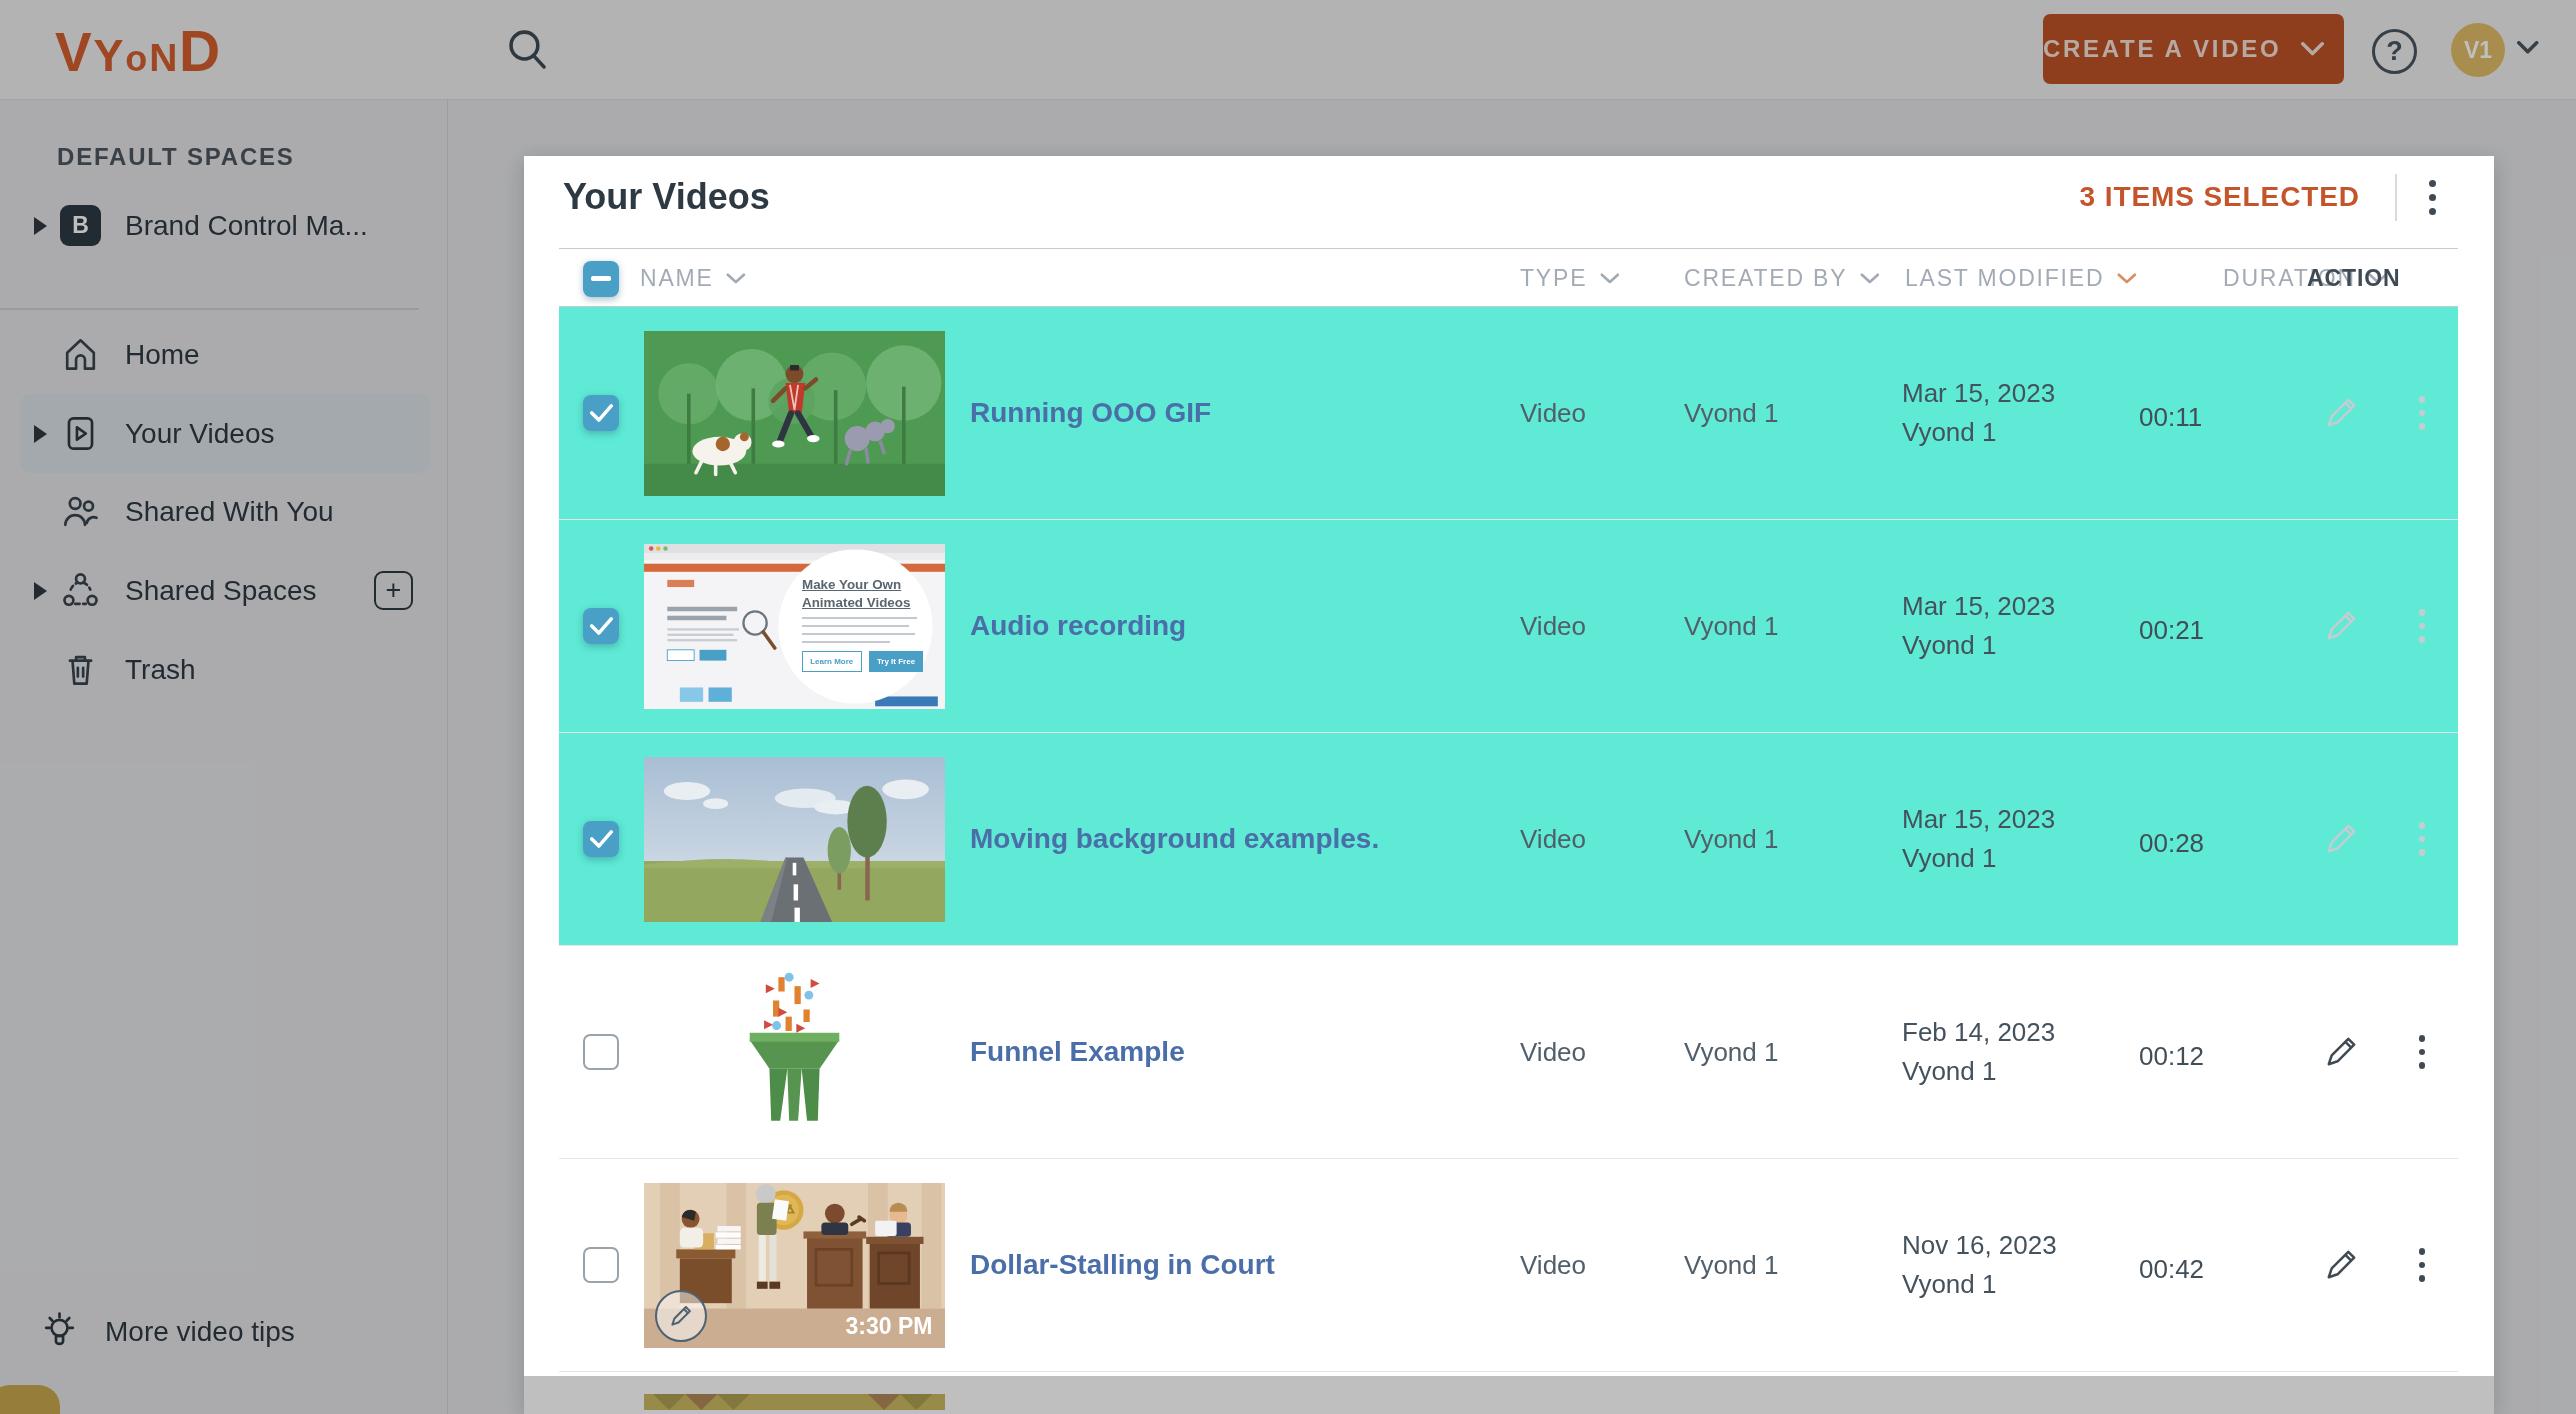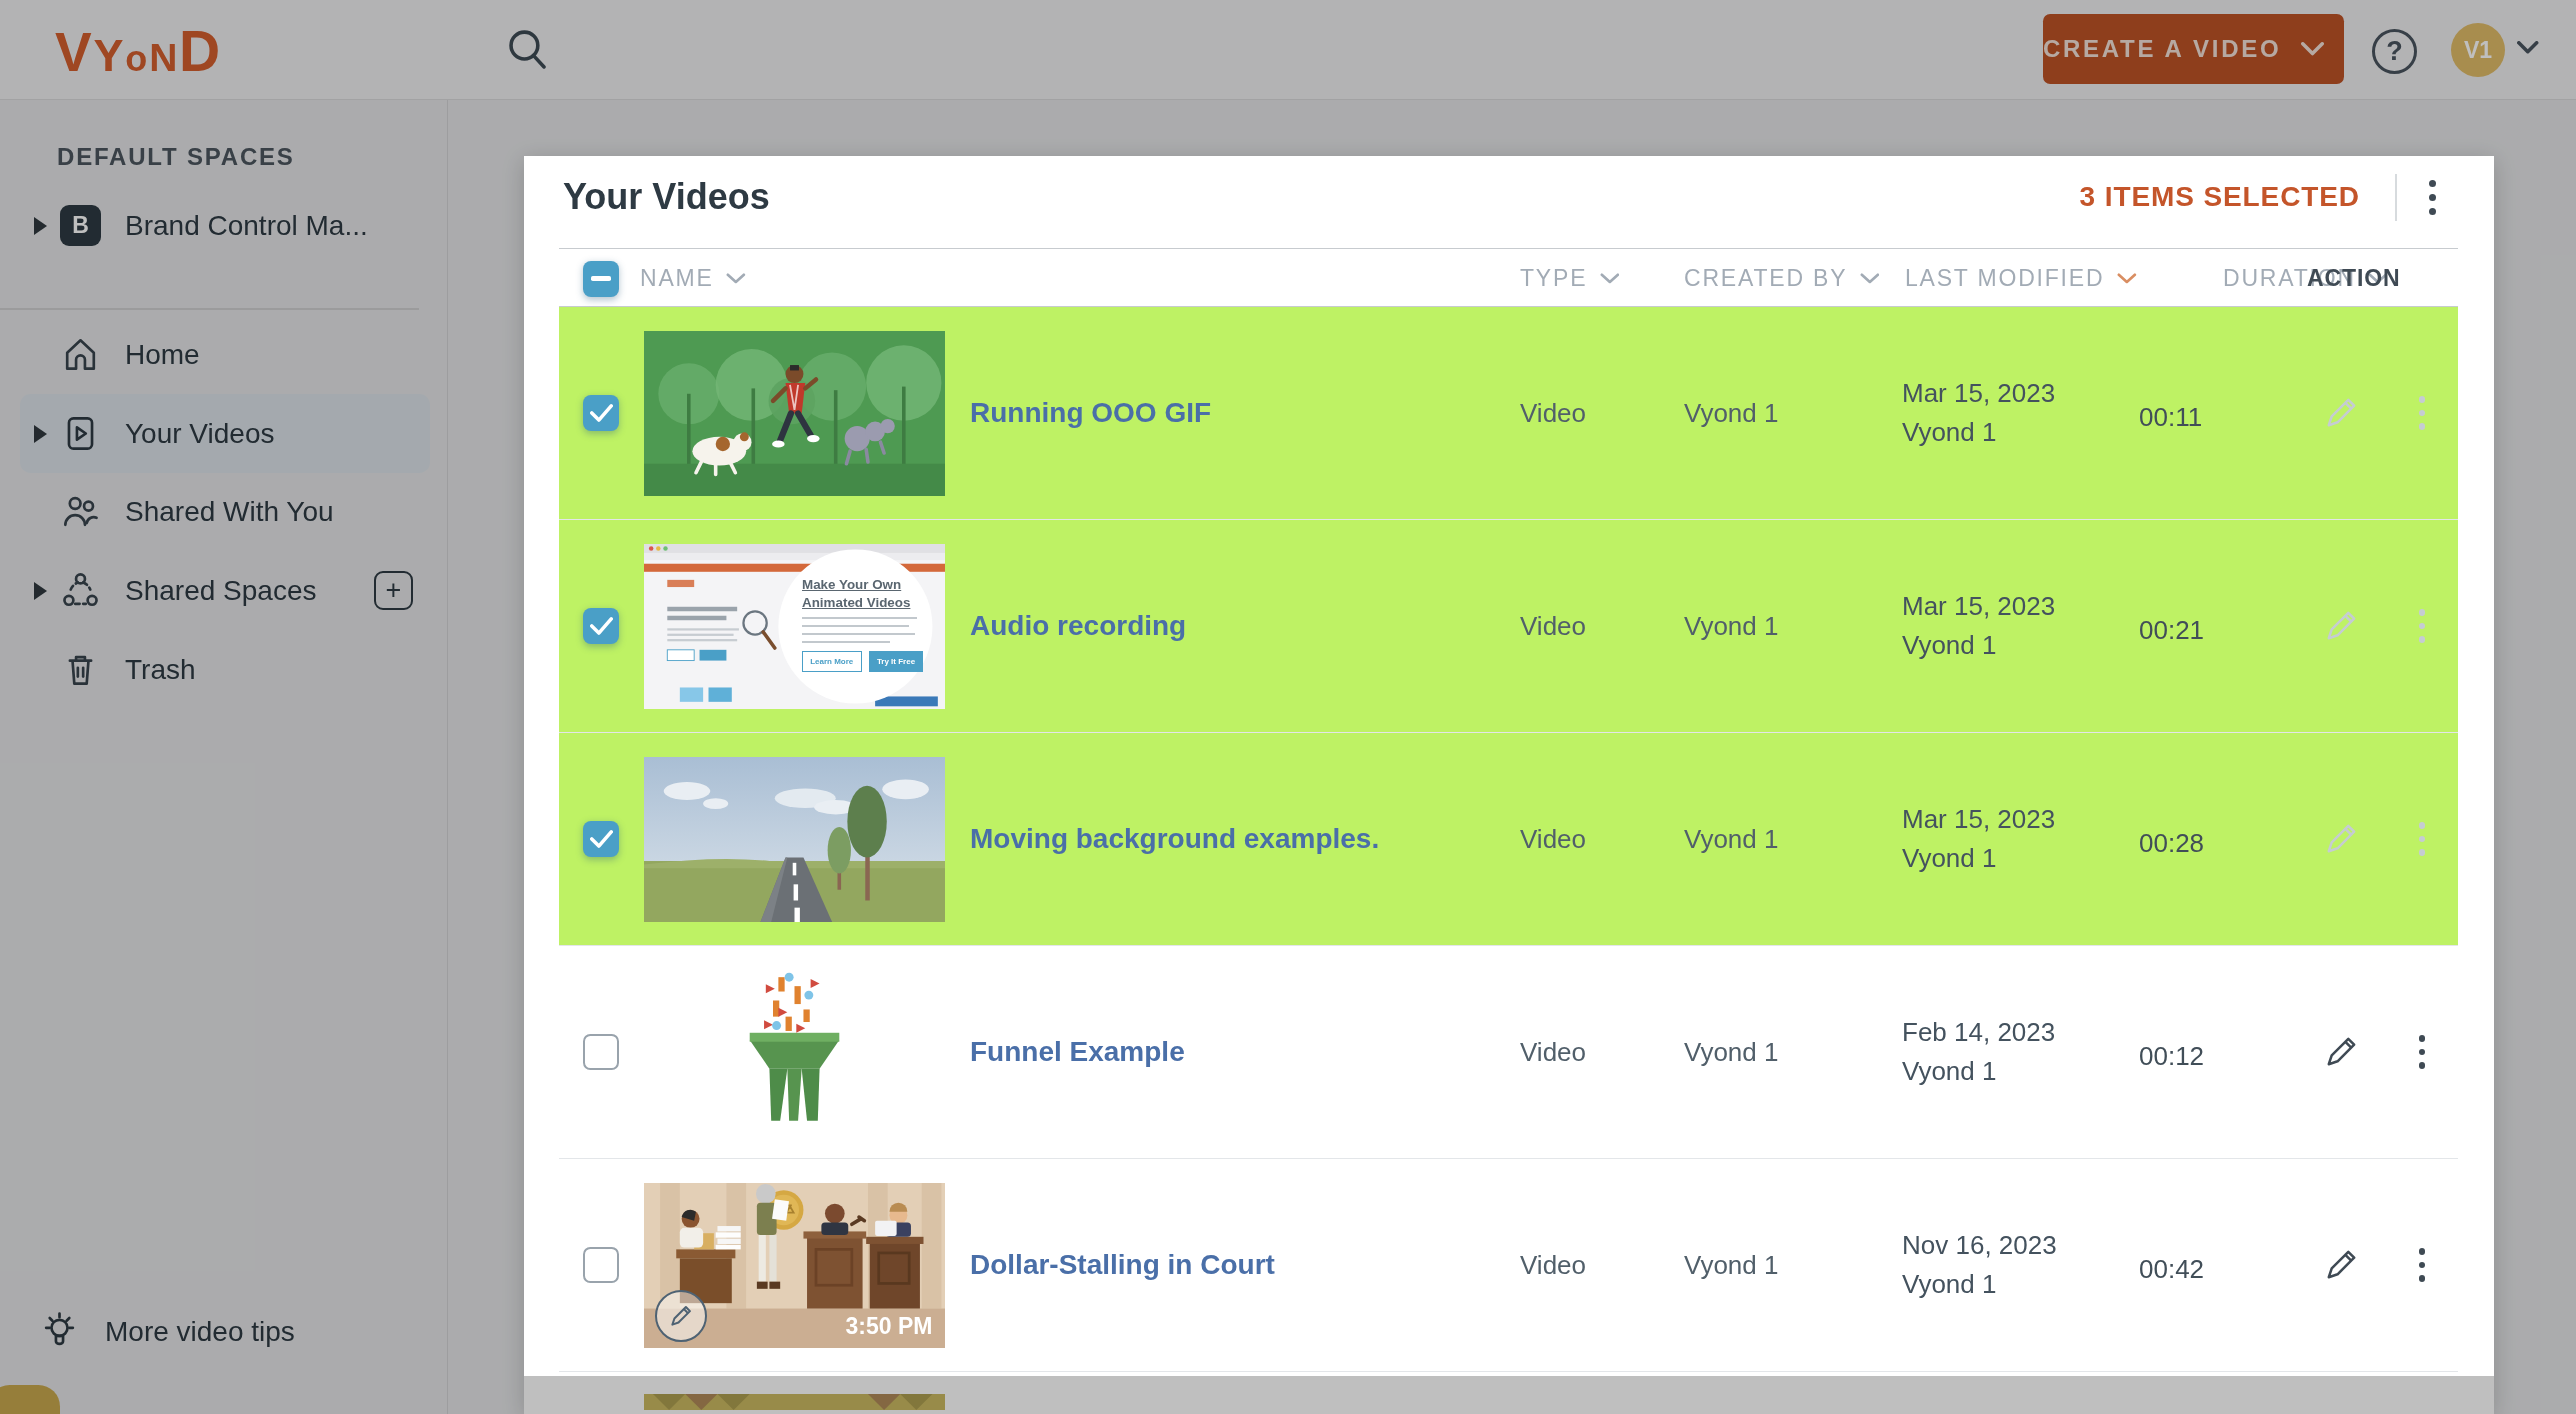--- a/index.html
+++ b/index.html
@@ -40,21 +40,21 @@
   .dot { width:7.2px; height:7.2px; border-radius:50%; background:currentColor; }
 
   .table { position:absolute; left:35px; top:92px; width:1899px; }
   .thead { position:relative; height:59px; border-top:1.8px solid #C7CBCF; border-bottom:1.8px solid #C7CBCF; }
   .th { position:absolute; top:0; height:59px; display:flex; align-items:center; gap:12.5px; font-size:23px; letter-spacing:1.8px; color:#A2ABB5; font-weight:500; }
   .th-name{left:81px;} .th-type{left:961px;} .th-created{left:1125px;} .th-modified{left:1346px;} .th-duration{left:1664px;}
   .th-action{left:1748px; color:#3F4A54; font-weight:700; letter-spacing:0.9px;}
   .thead .cb { position:absolute; left:24px; top:11.6px; }
 
   .row { position:relative; display:flex; align-items:center; height:213px; padding-left:24px; border-bottom:1.8px solid #E3E6E9; }
-  .row.selected { background:#bef264; }
+  .row.selected { background:#5eead4; }
   .col-check{width:61px;} .col-thumb{width:326px;} .col-name{width:550px;} .col-type{width:164px;} .col-created{width:218px;} .col-modified{width:237px;} .col-duration{width:182px;margin-top:9px;}
   .col-action{flex:1; display:flex; align-items:center; gap:59px;}
   .name-link { font-size:28px; font-weight:700; color:#4A6FA8; cursor:pointer; }
   .cell-text { font-size:26px; color:#515F6A; }
   .mod-lines { font-size:26px; color:#44525E; line-height:39px; }
   .dur { font-size:26px; color:#414E58; }
 
   .cb { width:36px; height:36px; border-radius:8px; cursor:pointer; display:flex; align-items:center; justify-content:center; }
   .cb.checked, .cb.indet { background:#4A9FC7; box-shadow:0 2.7px 7.2px rgba(40,90,120,.35); color:#FFF; }
   .cb.indet .minus { width:19.7px; height:4.5px; background:#FFF; border-radius:1.8px; }
@@ -549,21 +549,21 @@
               <path d="M42 38 a10 10 0 0 1 16 -6 l-2 10 Z" fill="#2B2B2B"></path>
               <rect x="40" y="50" width="26" height="22" rx="5" fill="#F2EFE9"></rect>
           <circle cx="136" cy="12" r="11" fill="#C9C9C9"></circle>
               <rect x="126" y="22" width="22" height="36" rx="4" fill="#7C7F4F"></rect>
               <rect x="128" y="58" width="8" height="52" fill="#EDEAE2"></rect>
               <rect x="140" y="58" width="8" height="52" fill="#E4E1D8"></rect>
           <rect x="146" y="18" width="16" height="22" fill="#FBFBFB" transform="rotate(8 146 18)"></rect>
           <rect x="126" y="110" width="12" height="8" fill="#5A3A22"></rect>
               <rect x="140" y="110" width="12" height="8" fill="#5A3A22"></rect>
         </svg>
-        <span class="ts-label">3:50 PM</span>
+        <span class="ts-label">3:30 PM</span>
         <span class="edit-badge">
               <svg width="27" height="27" viewBox="0 0 40 40">
                 <path d="M8 32 l3 -9 17 -17 6 6 -17 17 -9 3z" fill="none" stroke="currentColor" stroke-width="3" stroke-linejoin="round"></path>
                 <line x1="25" y1="9" x2="31" y2="15" stroke="currentColor" stroke-width="3"></line>
               </svg>
             </span>
       </div>
         </div>
       <div class="col-name"><span class="name-link">Dollar-Stalling in Court</span></div>
       <div class="col-type"><span class="cell-text">Video</span></div>

